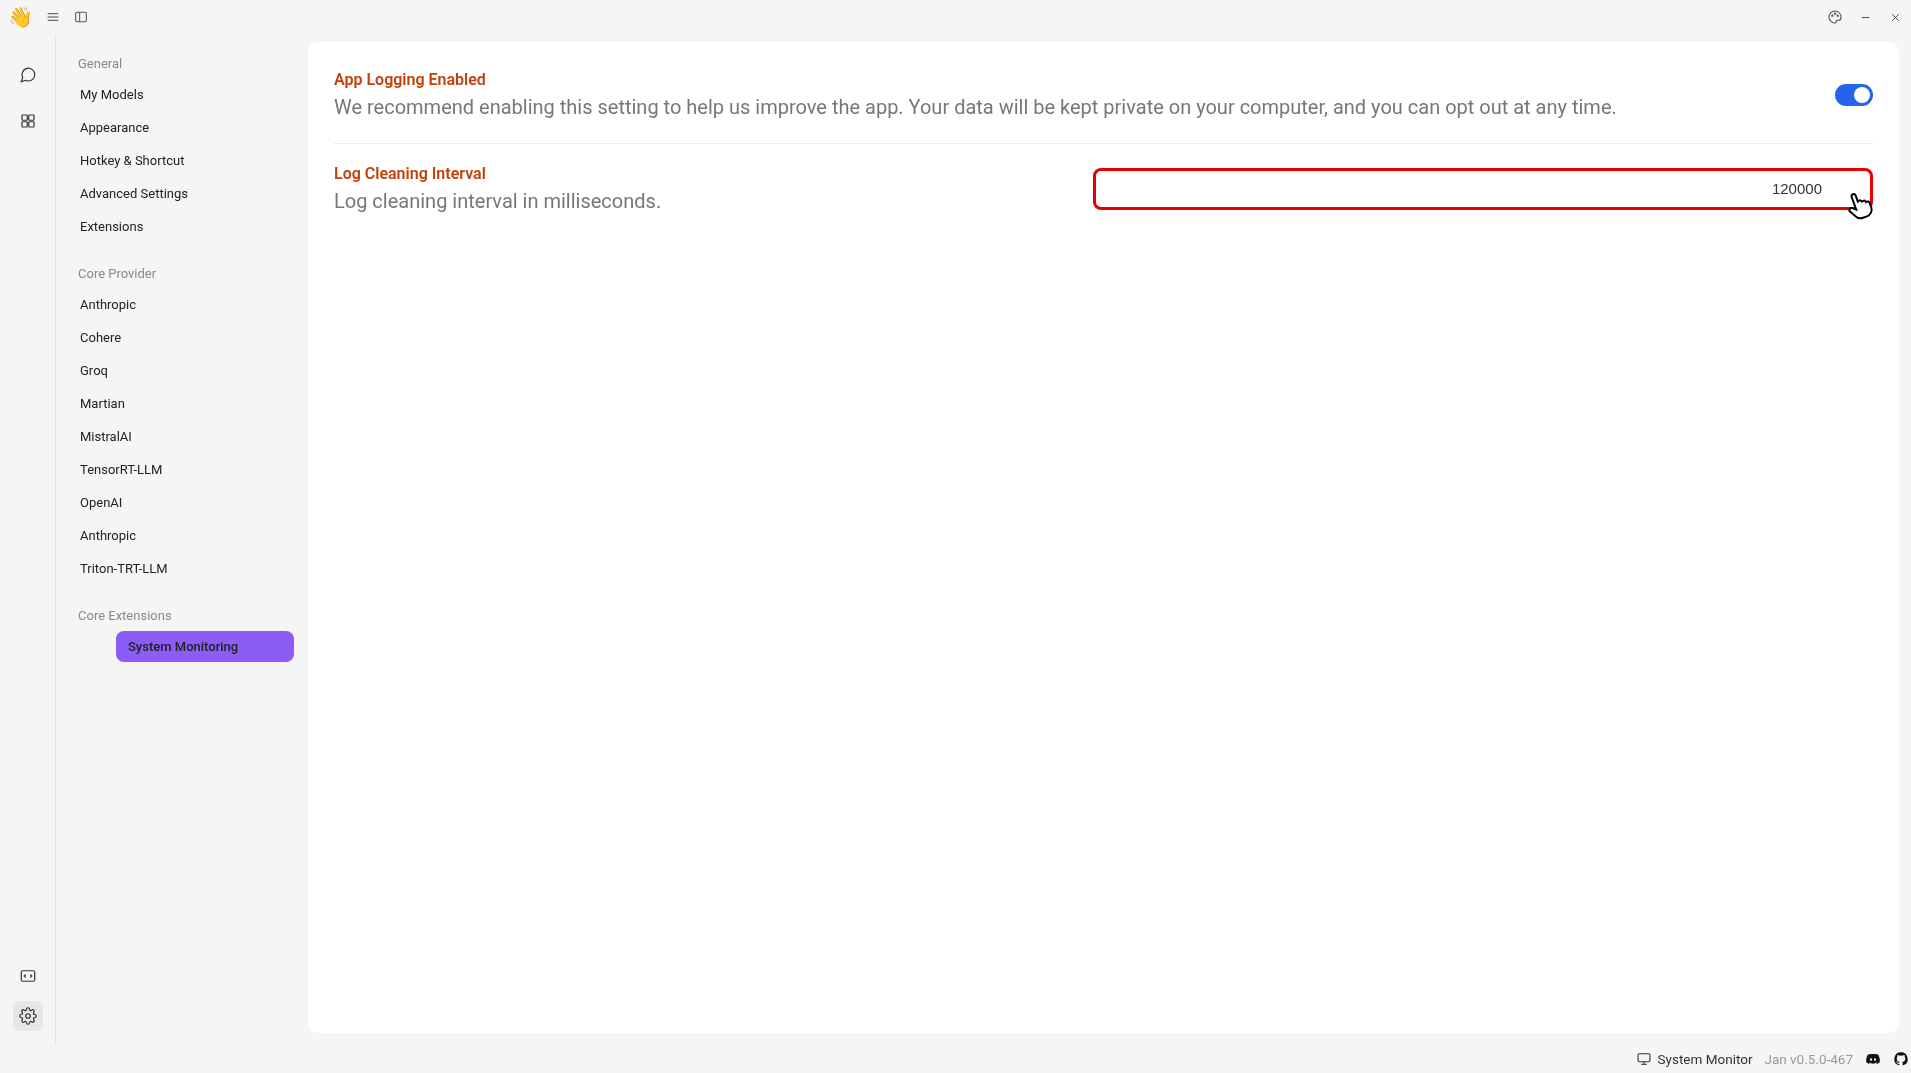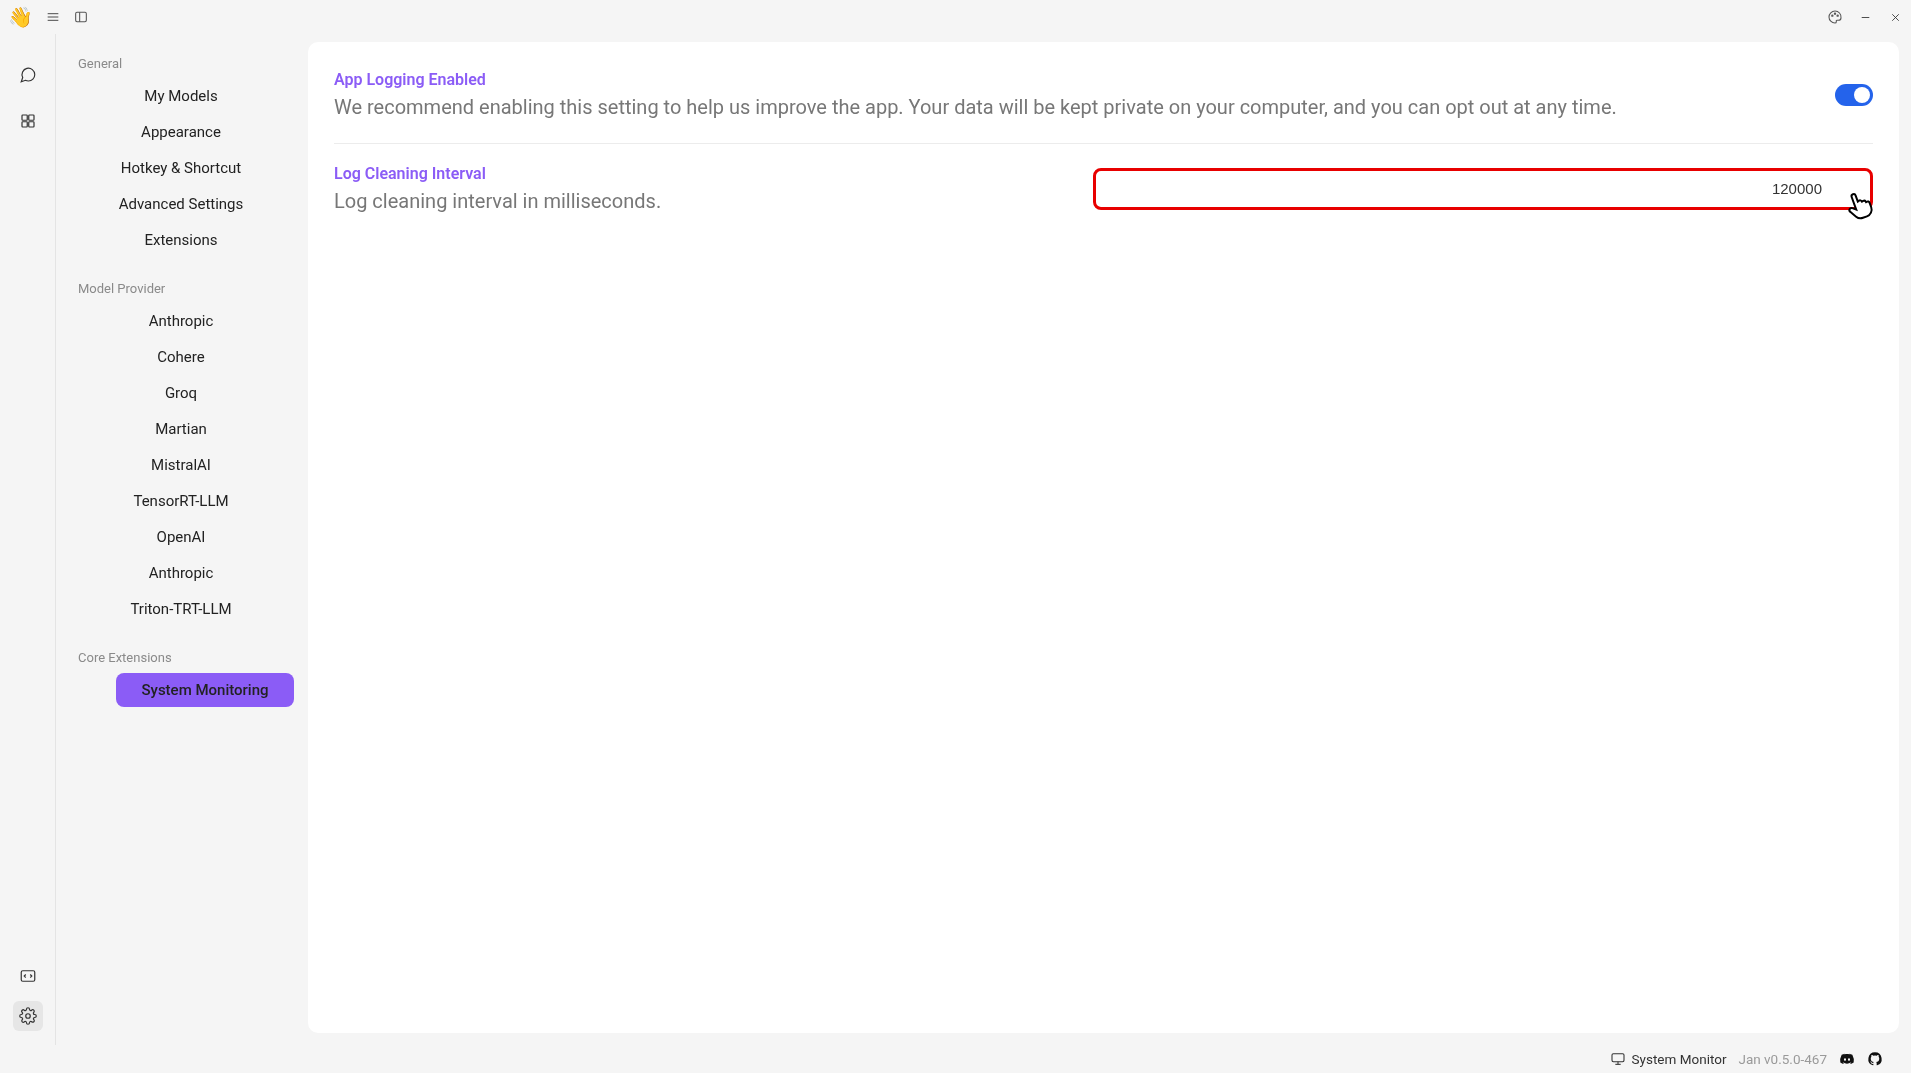--- a/index.html
+++ b/index.html
@@ -66,27 +66,26 @@
     padding: 18px 8px 8px 12px;
     overflow-y: auto;
   }
   .side-group-title {
     font-size: 13px;
     color: #8a8a8a;
     padding: 4px 10px;
     margin-bottom: 4px;
   }
   .side-item {
-    font-size: 15px;
+    font-size: 13px;
     color: #222;
     padding: 8px 12px;
     border-radius: 8px;
     margin-bottom: 2px;
     cursor: pointer;
-    text-align: center;
   }
   .side-item.active { background: #8b5cf6; font-weight: 500; margin-left: 48px; }
   .side-gap { height: 18px; }
 
   
   .main {
     flex: 1;
     padding: 8px 12px 12px 6px;
   }
   .card {
@@ -97,21 +96,21 @@
     padding: 22px 26px;
   }
   .setting-row {
     display: flex;
     align-items: center;
     padding: 6px 0 24px 0;
     border-bottom: 1px solid #ececec;
   }
   .setting-row:last-child { border-bottom: none; padding-top: 20px; align-items: center; }
   .setting-text { flex: 1; }
-  .setting-title { font-size: 16px; font-weight: 600; color: #8b5cf6; margin-bottom: 6px; }
+  .setting-title { font-size: 16px; font-weight: 600; color: #c2410c; margin-bottom: 6px; }
   .setting-desc { font-size: 20px; color: #777; }
   .setting-control { flex-shrink: 0; margin-left: 30px; }
 
   
   .toggle {
     width: 38px; height: 22px;
     border-radius: 11px;
     background: #2463eb;
     position: relative;
     cursor: pointer;
@@ -153,21 +152,21 @@
 
   
   .statusbar {
     position: absolute;
     bottom: 0; left: 0; right: 0;
     height: 28px;
     display: flex;
     align-items: center;
     justify-content: flex-end;
     gap: 12px;
-    padding: 0 28px;
+    padding: 0 2px;
     font-size: 13.5px;
     color: #333;
     background: #f5f5f5;
   }
   .statusbar .muted { color: #9a9a9a; }
   .status-item { display: flex; align-items: center; gap: 6px; }
   .status-item svg { width: 16px; height: 16px; stroke: #333; fill: none; stroke-width: 1.6; }
   .status-item.gh svg, .status-item.dc svg { fill: #111; stroke: none; }
 </style>
 </head>
@@ -248,21 +247,21 @@
   </div>
 
   <div class="sidebar" id="sidebar">
       <div class="side-group-title">General</div>
       <div class="side-item">My Models</div>
       <div class="side-item">Appearance</div>
       <div class="side-item">Hotkey &amp; Shortcut</div>
       <div class="side-item">Advanced Settings</div>
       <div class="side-item">Extensions</div>
       <div class="side-gap"></div>
-      <div class="side-group-title">Model Provider</div>
+      <div class="side-group-title">Core Provider</div>
       <div class="side-item">Anthropic</div>
       <div class="side-item">Cohere</div>
       <div class="side-item">Groq</div>
       <div class="side-item">Martian</div>
       <div class="side-item">MistralAI</div>
       <div class="side-item">TensorRT-LLM</div>
       <div class="side-item">OpenAI</div>
       <div class="side-item">Anthropic</div>
       <div class="side-item">Triton-TRT-LLM</div>
       <div class="side-gap"></div>

